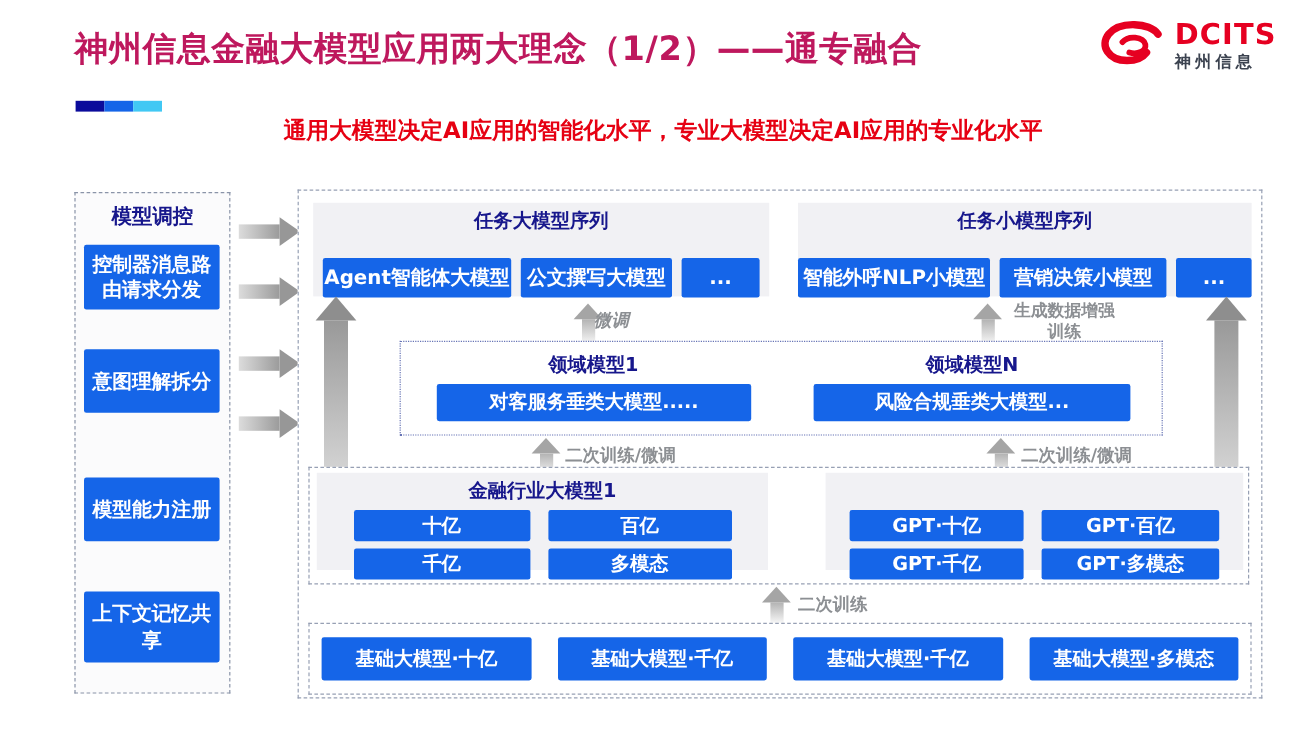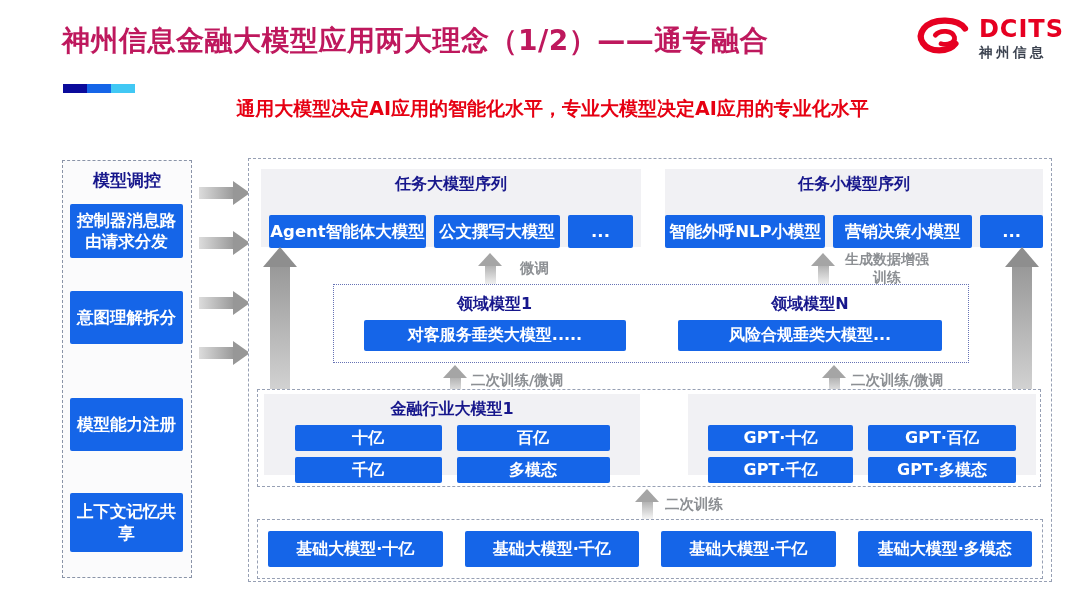--- a/index.html
+++ b/index.html
@@ -76,21 +76,21 @@
   .v-arrow-big .shaft{height:216px;}
   
   .v-arrow-sm{position:absolute;width:24px;}
   .v-arrow-sm .head{width:0;height:0;margin:0 auto;
     border-left:12px solid transparent;border-right:12px solid transparent;
     border-bottom:13px solid #a5a5a5;}
   .v-arrow-sm .shaft{width:11px;margin:0 auto;
     background:linear-gradient(to bottom,#b3b3b3,#f2f2f2 95%);}
   .gray-label{position:absolute;color:#8c8f93;font-weight:bold;font-size:14.5px;line-height:1.25;}
   .va-finetune{left:229px;top:94px;} .va-finetune .shaft{height:20px;}
-  .lb-finetune{left:271px;top:100px;}
+  .lb-finetune{left:246px;top:100px;font-style:italic;}
   .va-augment{left:562px;top:94px;} .va-augment .shaft{height:20px;}
   .lb-augment{left:592px;top:92px;width:92px;text-align:center;font-size:14px;}
   .va-retrain-l{left:194px;top:206px;} .va-retrain-l .shaft{height:18px;}
   .lb-retrain-l{left:222px;top:212px;}
   .va-retrain-r{left:573px;top:206px;} .va-retrain-r .shaft{height:18px;}
   .lb-retrain-r{left:602px;top:212px;}
   .va-retrain-b{left:386px;top:330px;} .va-retrain-b .shaft{height:17px;}
   .lb-retrain-b{left:416px;top:336px;}
   
   .domain-box{

